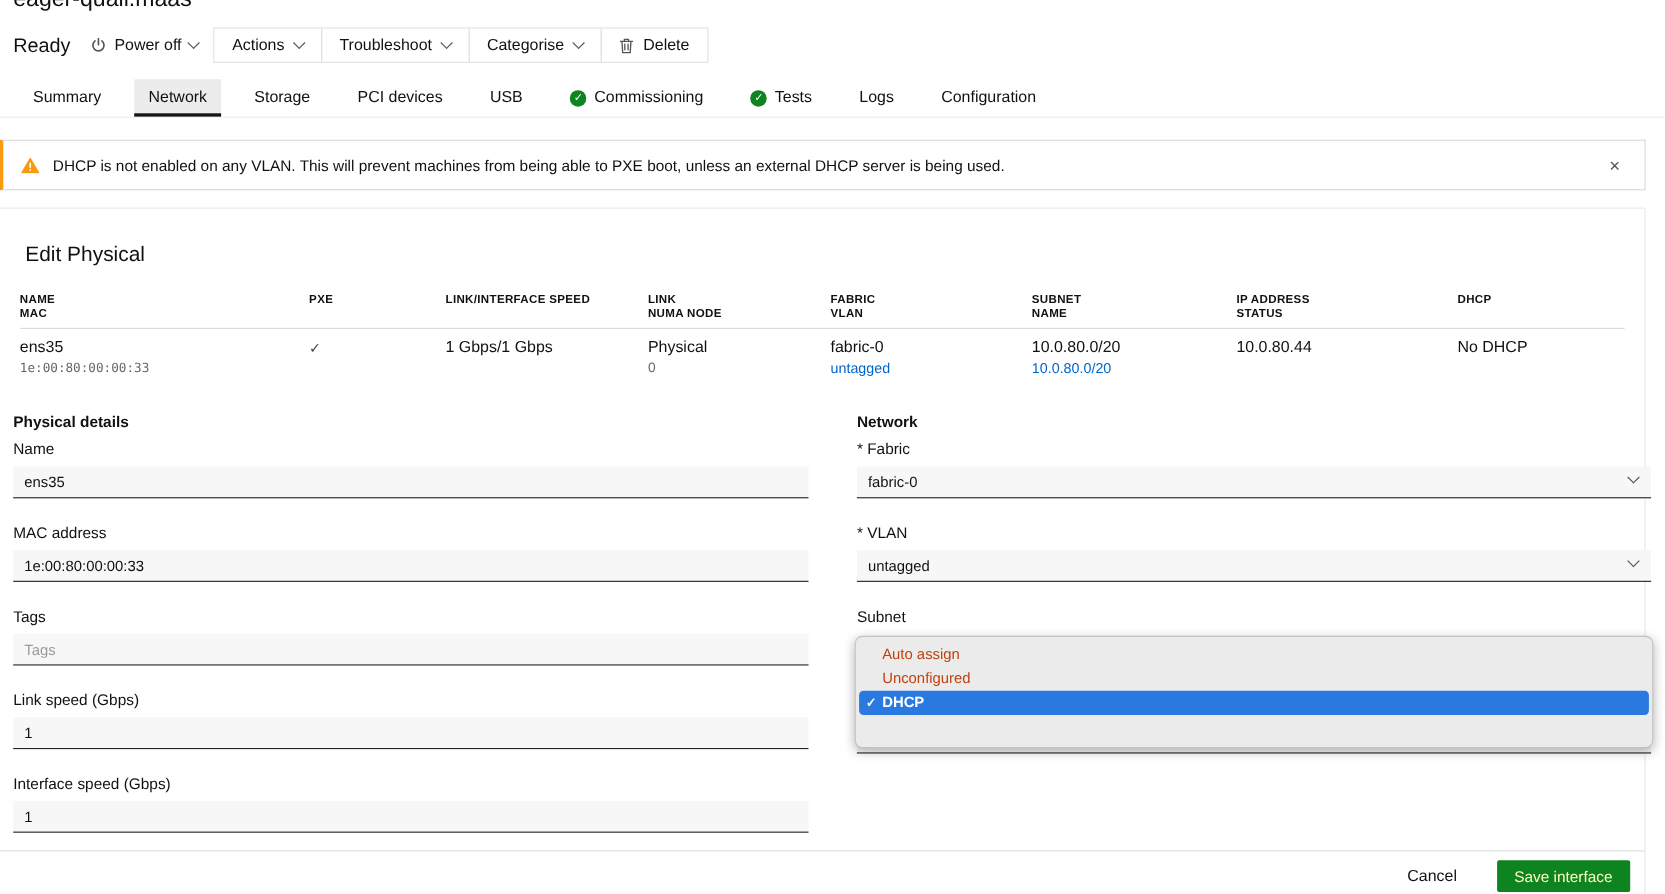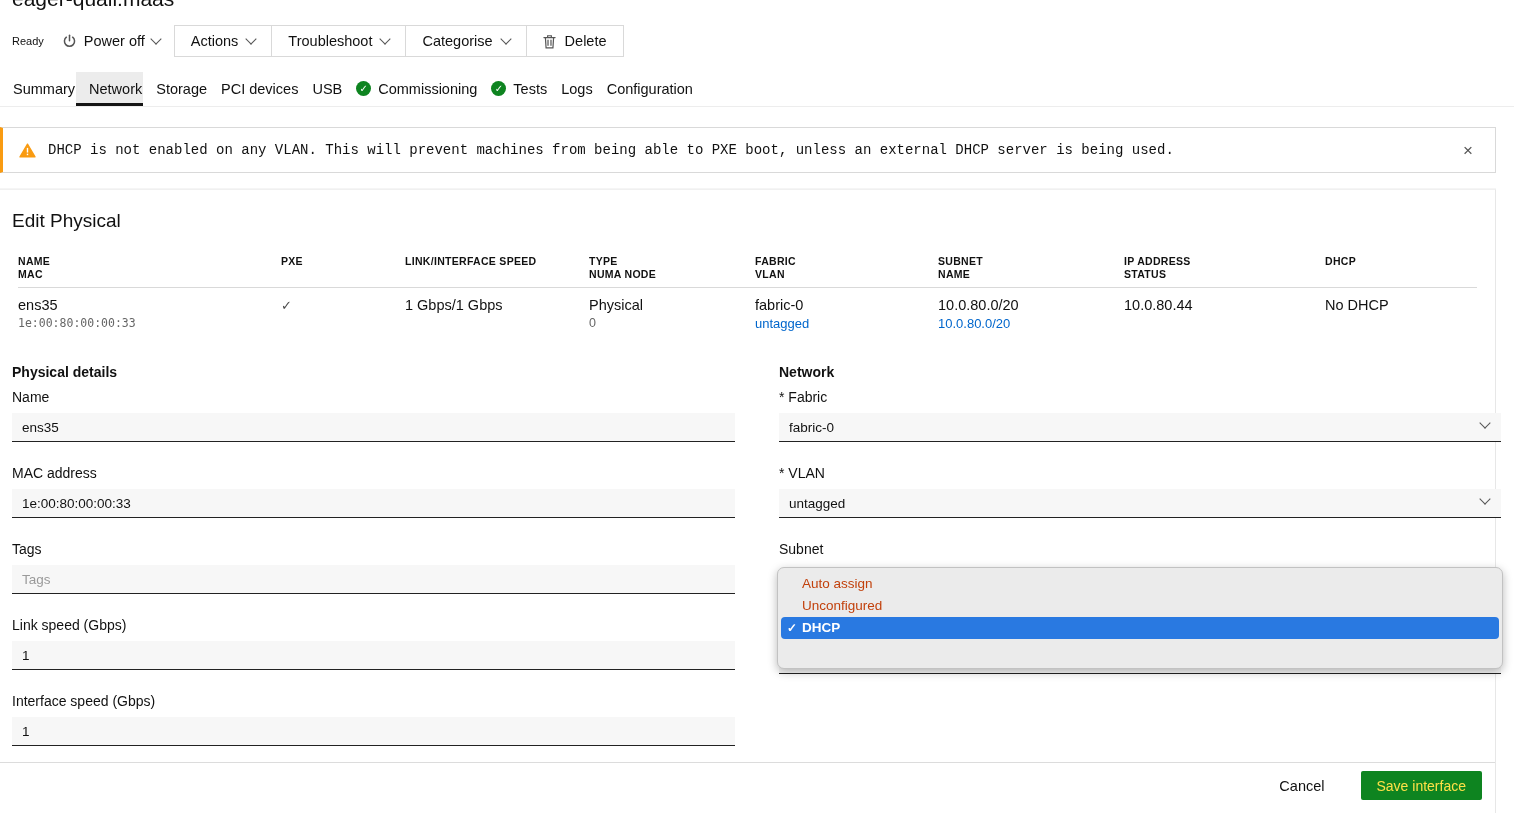--- a/index.html
+++ b/index.html
@@ -5,48 +5,48 @@
   * { box-sizing: border-box; }
   html,body { margin:0; padding:0; }
   body {
     width:1514px; height:813px; overflow:hidden;
     background:#ffffff; color:#111;
     font-family:"Liberation Sans", sans-serif;
   }
   
   .machine-name { font-size:21px; font-weight:400; margin:-13px 0 0 12px; color:#111; }
   .controls { display:flex; align-items:center; margin:14px 0 0 12px; height:32px; }
-  .status-text { font-size:11px; }
+  .status-text { font-size:18px; }
   .power-group { display:flex; align-items:center; gap:7px; margin-left:18px; cursor:pointer;text-align:center; }
   .power-label { font-size:14.5px; }
   .chev { width:8px; height:8px; border-right:1.5px solid #555; border-bottom:1.5px solid #555;
           transform:rotate(45deg); margin-top:-4px; display:inline-block; flex:0 0 auto; }
   .btn-group { display:flex; margin-left:14px; border:1px solid #d9d9d9; height:32px; }
   .hbtn { display:flex; align-items:center; gap:9px; padding:0 16px; font-size:14.5px;
           background:#fff; border:none; border-left:1px solid #d9d9d9; cursor:pointer;
           font-family:inherit; color:#111; }
   .hbtn:first-child { border-left:none; }
   
   .tabs { display:flex; margin-top:15px; border-bottom:1px solid #ededed; }
-  .tab { display:flex; gap:7px; padding:9px 1px 6px 13px;
-         font-size:14.5px; border-bottom:3px solid transparent; cursor:pointer; }
+  .tab { display:flex; align-items:center; gap:7px; padding:9px 13px 6px 13px;
+         font-size:14.5px; border-bottom:3px solid transparent; cursor:pointer;margin-left:17px; }
   .tab.active { background:#ececec; border-bottom-color:#151515; }
   .check-icon { width:15px; height:15px; border-radius:50%; background:#0e8420; color:#fff;
                 font-size:10px; line-height:15px; text-align:center; flex:0 0 auto; }
   
   .banner { margin-top:20px; width:1496px; height:46px; border:1px solid #d9d9d9;
             border-left:3px solid #f99b11; display:flex; align-items:center; padding:0 16px; }
-  .banner-text { font-size:14px; margin-left:12px;font-family:Liberation Mono, monospace; }
+  .banner-text { font-size:14px; margin-left:12px; }
   .banner-close { margin-left:auto; color:#555; font-size:17px; line-height:17px;
                   background:none; border:none; cursor:pointer; font-family:inherit; }
   
   .panel { margin-top:16px; width:1496px; height:626px; border-top:1px solid #f0f0f0;
            border-right:1px solid #e7e7e7; padding:20px 12px 0 12px; position:relative;
            box-shadow:0 -1px 0 rgba(0,0,0,0.04); }
-  .panel-title { font-size:19px; font-weight:400; margin:0; height:24px; }
+  .panel-title { font-size:19px; font-weight:400; margin:11px; height:24px; }
   
   .iface-table { margin-top:21px; padding:0 6px; }
   .t-head, .t-row { display:grid; grid-template-columns:263px 124px 184px 166px 183px 186px 201px 1fr; }
   .t-head { padding-bottom:7px; border-bottom:1px solid #d9d9d9; }
   .th { font-size:10.5px; font-weight:bold; letter-spacing:.3px; line-height:12.5px; color:#111; }
   .t-row { padding:10px 0 12px 0; }
   .td-main { font-size:14.5px; line-height:15px; }
   .td-sub { font-size:12.5px; line-height:13px; color:#666; margin-top:4px; }
   .mono { font-family:"DejaVu Sans Mono", monospace; font-size:11.5px; }
   .link { color:#0066cc; cursor:pointer; }
@@ -73,21 +73,21 @@
   .popup-item { height:22px; line-height:22px; font-size:13.5px; padding-left:21px;
                 border-radius:4px; position:relative; color:#c2410c; cursor:pointer; }
   .popup-item.selected { background:#2979e1; color:#fff; font-weight:bold; }
   .popup-check { position:absolute; left:6px; top:0; font-size:12px; }
   
   .footer-sep { border-top:1px solid #dcdcdc; margin:16px -12px 0 -12px; }
   .footer-actions { display:flex; justify-content:flex-end; align-items:center; gap:30px;
                     padding:8px 1px 0 0; }
   .cancel-btn { background:none; border:none; font-size:14.5px; color:#111; cursor:pointer;
                 font-family:inherit; }
-  .save-btn { background:#0e8420; color:#fde047; border:none; border-radius:2px; height:29px;
+  .save-btn { background:#0e8420; color:#fef9c3; border:none; border-radius:2px; height:29px;
               padding:0 16px; font-size:14px; cursor:pointer; font-family:inherit; }
 </style>
 </head>
 <body>
 
 <h1 class="machine-name">eager-quail.maas</h1>
 
 <div class="controls">
   <span class="status-text">Ready</span>
   <div class="power-group">
@@ -177,21 +177,21 @@
           <div>NAME</div>
           <div>MAC</div>
         </div>
       <div class="th">
           <div>PXE</div>
         </div>
       <div class="th">
           <div>LINK/INTERFACE SPEED</div>
         </div>
       <div class="th">
-          <div>TYPE</div>
+          <div>LINK</div>
           <div>NUMA NODE</div>
         </div>
       <div class="th">
           <div>FABRIC</div>
           <div>VLAN</div>
         </div>
       <div class="th">
           <div>SUBNET</div>
           <div>NAME</div>
         </div>

